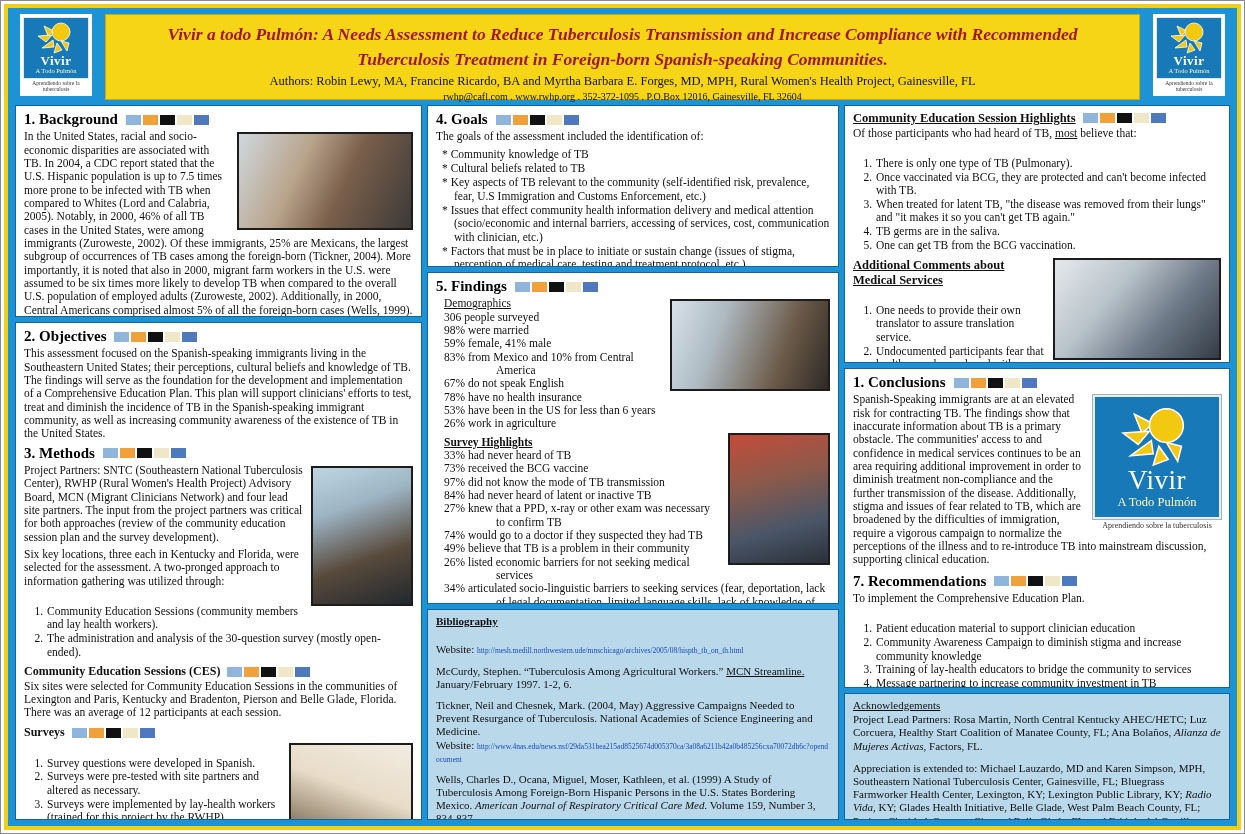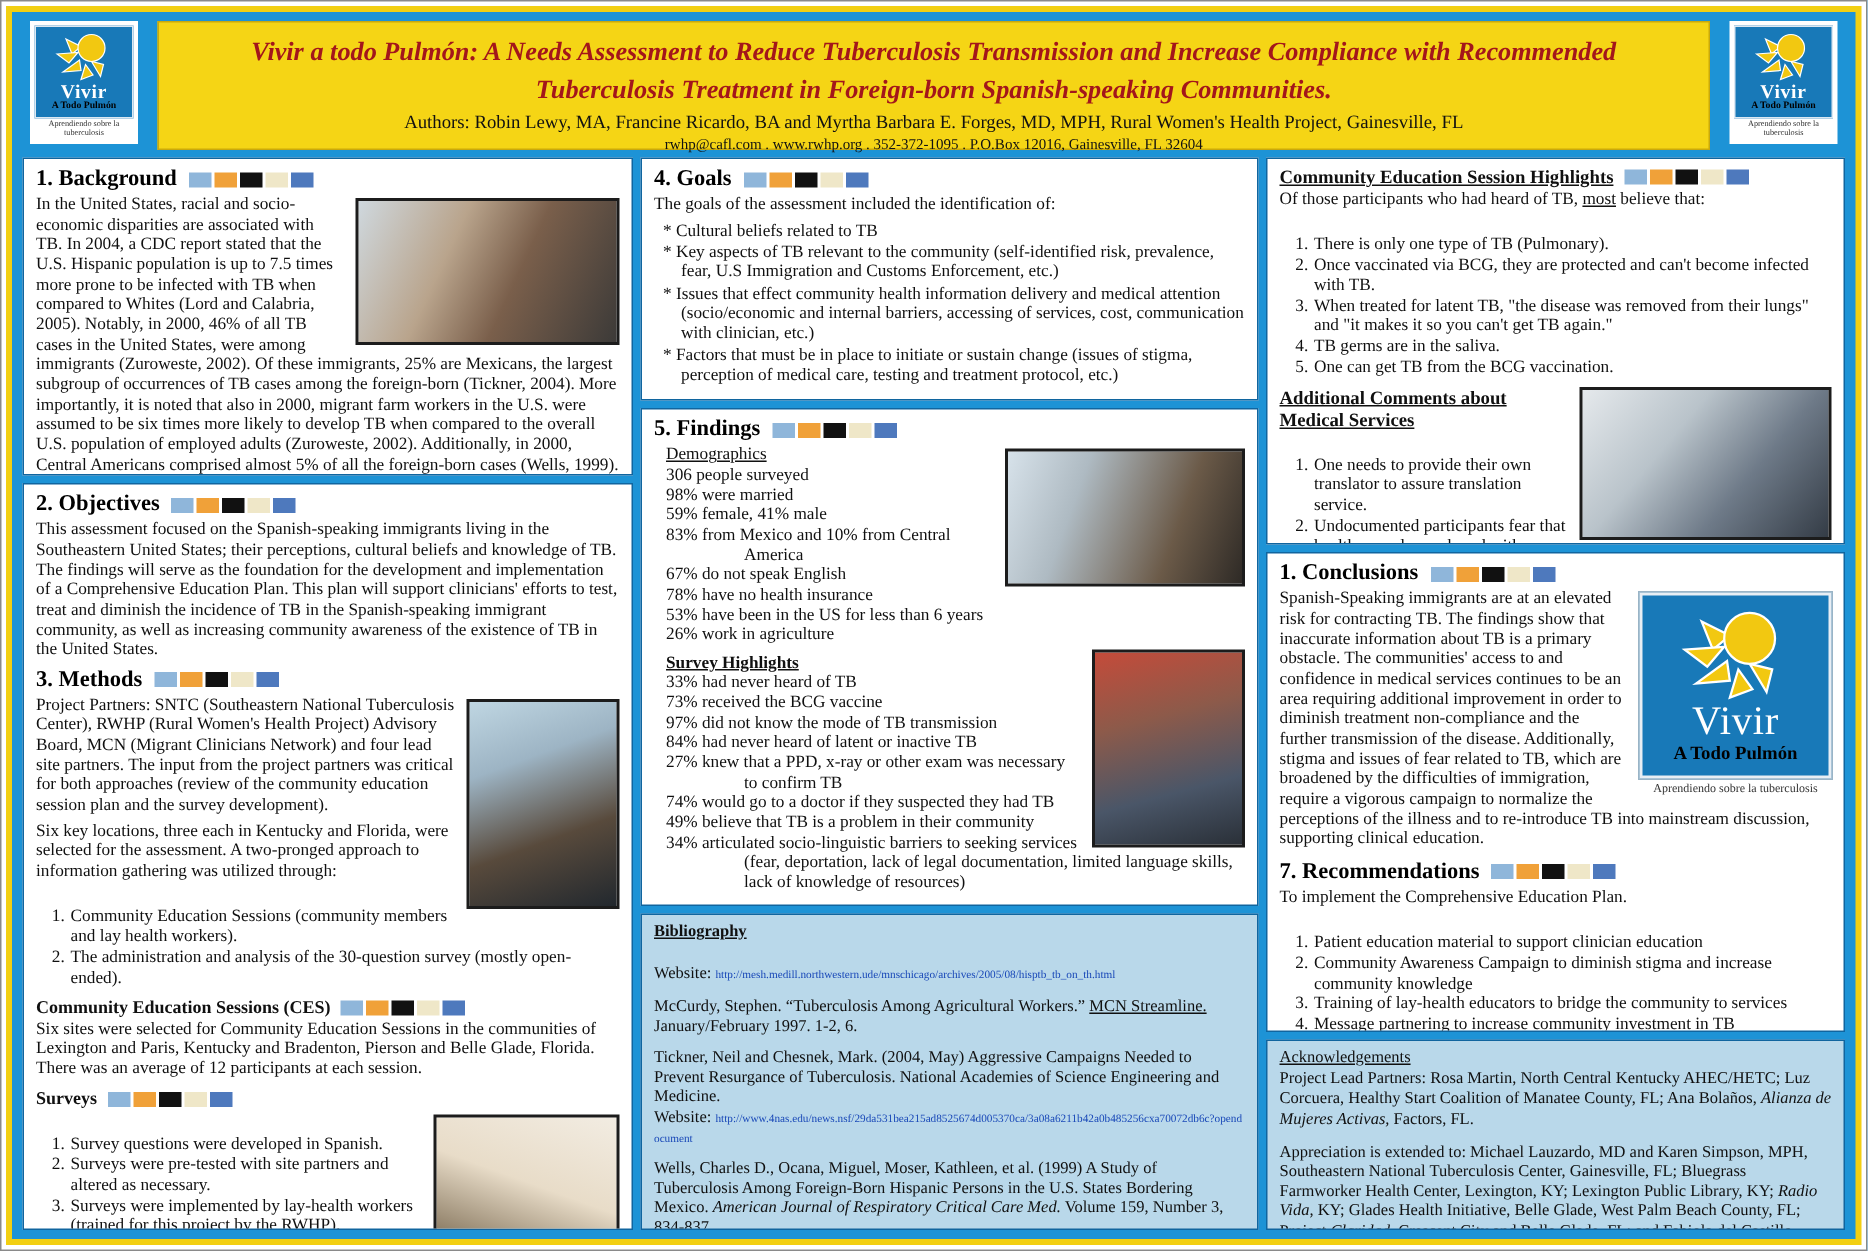--- a/index.html
+++ b/index.html
@@ -15,21 +15,21 @@
     padding:6px 7px; display:flex; flex-direction:column;
   }
 
   
   .header-row { display:flex; gap:8px; height:86px; margin-bottom:5px; flex:0 0 auto; }
   .logo-zone { flex:0 0 82px; display:flex; align-items:flex-start; justify-content:center; }
   .logo-card { background:#ffffff; padding:3px; width:72px; }
   .logo-blue { background:#1879b8; border:1px solid #dce8f2; padding:2px 2px 3px 2px; text-align:center; }
   .logo-blue .sun { display:block; margin:0 auto; }
   .logo-name { color:#ffffff; font-size:13px; font-weight:bold; letter-spacing:.5px; line-height:1; }
-  .logo-tag { color:#000000; font-size:6.5px; font-weight:bold; line-height:1.3; }
+  .logo-tag { color:#fef9c3; font-size:6.5px; font-weight:normal; line-height:1.3; }
   .logo-caption { font-size:5.5px; color:#333; text-align:center; padding-top:1px; line-height:1.1; }
 
   .title-band { flex:1 1 auto; background:#f5d515; text-align:center; padding:7px 26px 0 26px; border:1px solid #caa90a; }
   .poster-title {
     font-style:italic; font-weight:bold; color:#a3161b;
     font-size:17.5px; line-height:1.4;
   }
   .poster-authors { font-size:12.5px; margin-top:3px; color:#111; }
   .poster-contact { font-size:10px; margin-top:2px; color:#111; }
 
@@ -231,20 +231,21 @@
                 <span class="bar">
                   <span class="sq" style="background: rgb(143, 182, 218);"></span>
                   <span class="sq" style="background: rgb(240, 161, 57);"></span>
                   <span class="sq" style="background: rgb(17, 17, 17);"></span>
                   <span class="sq" style="background: rgb(239, 231, 200);"></span>
                   <span class="sq" style="background: rgb(78, 121, 189);"></span>
                 </span>
               </h2>
         <p class="body">The goals of the assessment included the identification of:</p>
         <ul class="star">
+          <li><span>Community knowledge of TB</span></li>
           <li><span>Cultural beliefs related to TB</span></li>
           <li><span>Key aspects of TB relevant to the community (self-identified risk, prevalence, fear, U.S Immigration and Customs Enforcement, etc.)</span></li>
           <li><span>Issues that effect community health information delivery and medical attention (socio/economic and internal barriers, accessing of services, cost, communication with clinician, etc.)</span></li>
           <li><span>Factors that must be in place to initiate or sustain change (issues of stigma, perception of medical care, testing and treatment protocol, etc.)</span></li>
         </ul>
       </div>
 
       <div class="box" style="flex:0 0 332px;">
         <h2 class="sec">
                 <span>5. Findings</span>
@@ -271,20 +272,21 @@
         <div class="photo ph-find2"></div>
         <div class="u" style="margin-left:8px; margin-top:5px; font-weight:bold;">Survey Highlights</div>
         <div class="plain-lines" style="margin-left:8px;">
           <div>33% had never heard of TB</div>
           <div>73% received the BCG vaccine</div>
           <div>97% did not know the mode of TB transmission</div>
           <div>84% had never heard of latent or inactive TB</div>
           <div>27% knew that a PPD, x-ray or other exam was necessary to confirm TB</div>
           <div>74% would go to a doctor if they suspected they had TB</div>
           <div>49% believe that TB is a problem in their community</div>
+          <div>26% listed economic barriers for not seeking medical services</div>
           <div>34% articulated socio-linguistic barriers to seeking services (fear, deportation, lack of legal documentation, limited language skills, lack of knowledge of resources)</div>
         </div>
 
       </div>
 
       <div class="box lightblue bib" style="flex:1 1 auto;">
         <div class="u" style="font-weight:bold; margin-bottom:2px;">Bibliography</div>
         <div class="ref">
           <br>
           <span>Website:</span>

